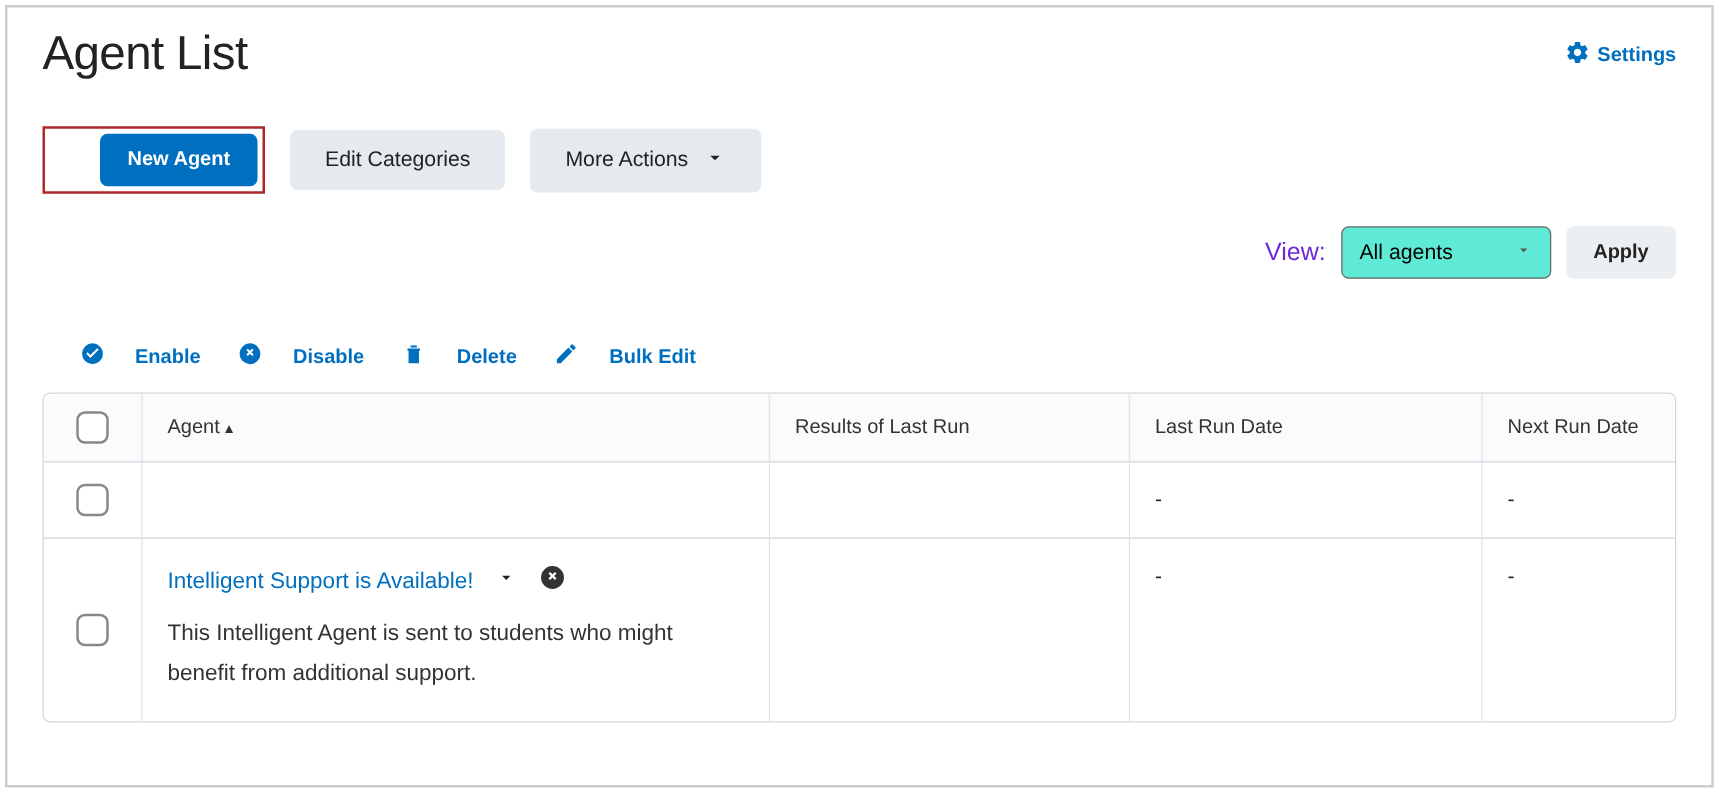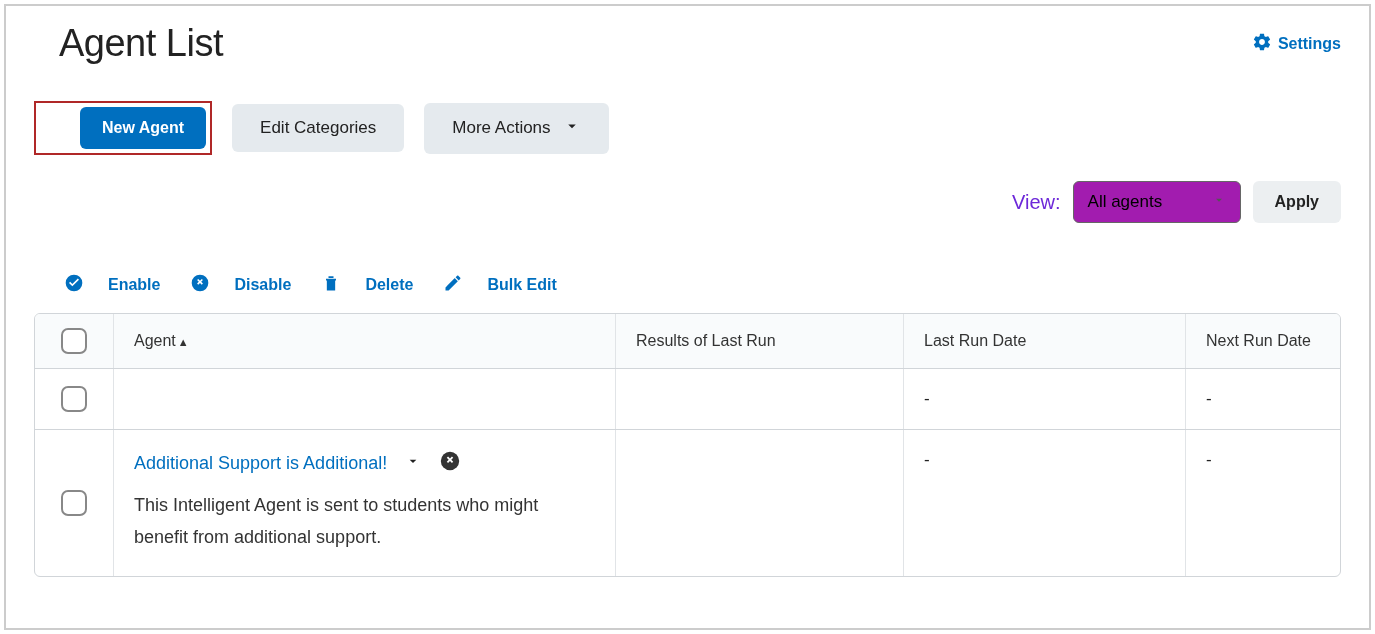--- a/index.html
+++ b/index.html
@@ -14,21 +14,20 @@
     height: 626px;
     padding: 12px 28px 0 28px;
     position: relative;
     overflow: hidden;
   }
   .header-row {
     display: flex;
     justify-content: space-between;
     align-items: flex-start;
     margin-top: 4px;
-    margin-left: 25px;
   }
   .page-title {
     font-size: 38px;
     font-weight: 400;
     color: #222;
     letter-spacing: -0.5px;
   }
   .settings-link {
     display: flex;
     align-items: center;
@@ -87,21 +86,21 @@
   }
   .view-label { font-size: 20px; color: #6d28d9; }
   .select-wrap {
     border: 1px solid #666;
     border-radius: 6px;
     padding: 10px 14px;
     width: 168px;
     display: flex;
     justify-content: space-between;
     font-size: 17px;
-    background: #a21caf;
+    background: #5eead4;
     cursor: pointer;
   }
   .select-wrap svg { width: 14px; height: 14px; fill: #555; }
   .btn-apply {
     background: #eceff1;
     color: #222;
     border: none;
     border-radius: 6px;
     padding: 12px 22px;
     font-size: 16px;
@@ -287,21 +286,21 @@
       <div class="row-lastrun">-</div>
       <div class="row-nextrun">-</div>
     </div>
 
     <div class="table-row">
       <div class="row-check">
         <div class="checkbox"></div>
       </div>
       <div class="row-agent">
         <div class="agent-title-line">
-          <a class="agent-link">Additional Support is Additional!</a>
+          <a class="agent-link">Intelligent Support is Available!</a>
           <span class="row-chevron">
             <svg viewBox="0 0 24 24">
                 <path d="M7 10l5 5 5-5z"></path>
               </svg>
           </span>
           <span class="row-x">
             <svg viewBox="0 0 24 24">
                 <circle cx="12" cy="12" r="10"></circle>
                 <path fill="#fff" d="M15.5 8.5l-1.4-1.4L12 9.2 9.9 7.1 8.5 8.5l2.1 2.1-2.1 2.1 1.4 1.4 2.1-2.1 2.1 2.1 1.4-1.4-2.1-2.1z"></path>
               </svg>

